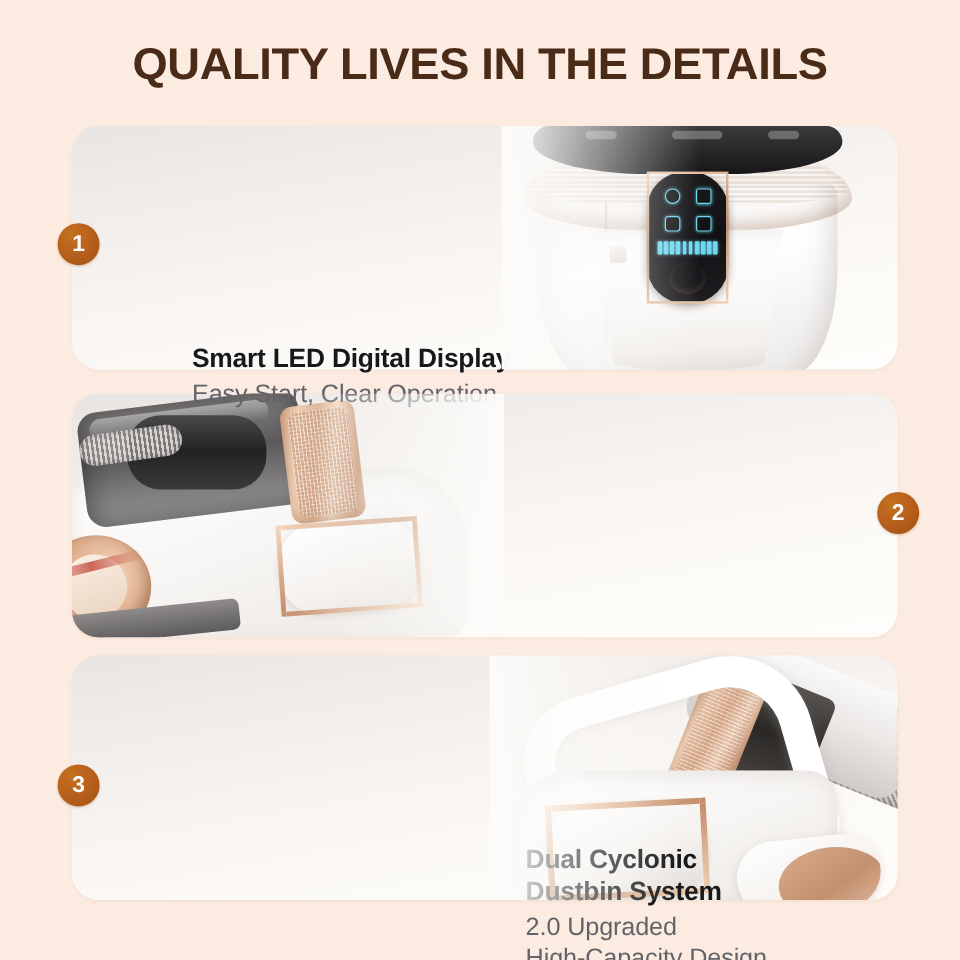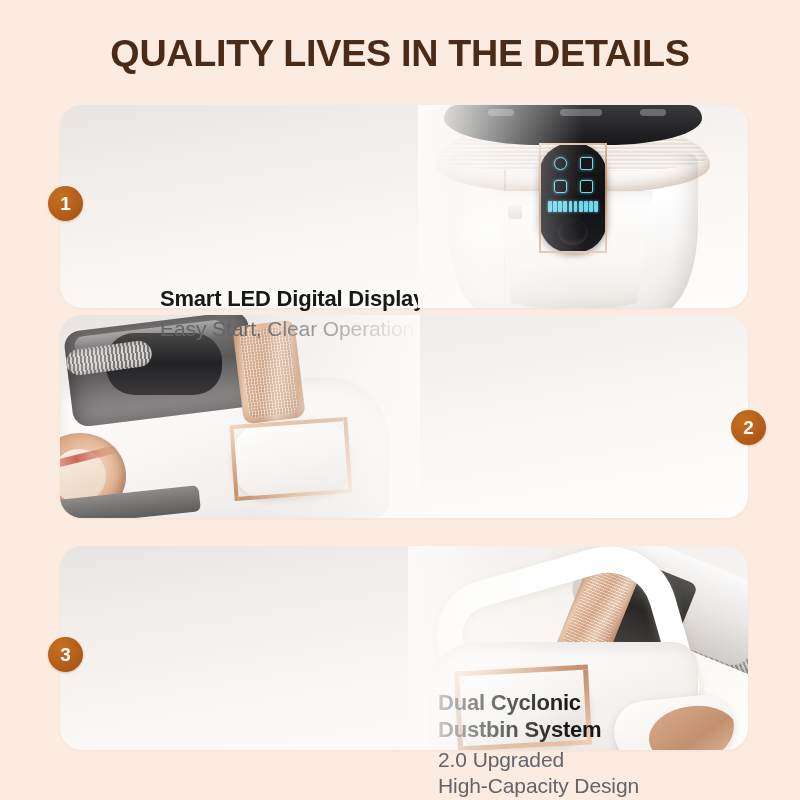--- a/index.html
+++ b/index.html
@@ -30,21 +30,21 @@
     overflow:visible;
     background:linear-gradient(170deg,#e8e4e1 0%,#efebe8 18%,#f7f4f1 48%,#fdfbf8 78%,#fffdfb 100%);
     box-shadow:0 1px 3px rgba(150,110,80,.07);
   }
   .card-inner{
     position:absolute;inset:0;
     border-radius:22px;
     overflow:hidden;
   }
   #card1{top:105px;height:203px;}
-  #card2{top:315px;height:203px;}
+  #card2{top:328px;height:203px;}
   #card3{top:546px;height:204px;}
 
   
   .txt{position:absolute;z-index:6;}
   .t-title{
     font-size:22px;font-weight:bold;color:#16181a;
     line-height:1.22;letter-spacing:-0.2px;margin:0;
     white-space:pre-line;
   }
   .t-sub{

